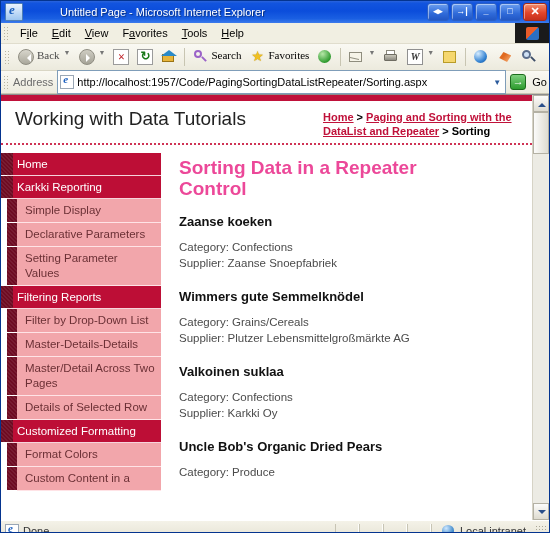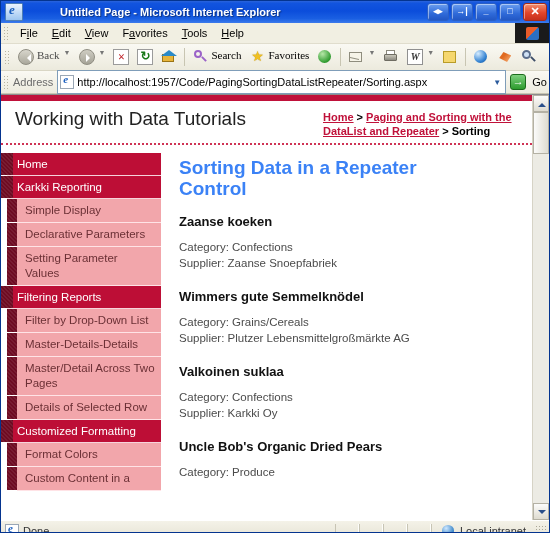--- a/index.html
+++ b/index.html
@@ -47,21 +47,21 @@
     left: 3px; top: -2px;
     font-family: "Liberation Serif", serif;
     font-style: italic;
     font-weight: bold;
     font-size: 13px;
     color: #1b5fbe;
   }
   #title-text {
     color: #ffffff;
     font-size: 11px;
-    font-weight: bold;
+    font-weight: normal;
     text-shadow: 1px 1px 1px rgba(0,0,0,.45);
     white-space: nowrap;
     flex: 1 1 auto;
     overflow: hidden;
     padding-left: 32px;
   }
   .tb-buttons { display: flex; align-items: center; gap: 2px; flex: none; }
   .tb-btn {
     width: 20px; height: 16px;
     border: 1px solid #2b5fc4;
@@ -487,21 +487,21 @@
 
   
   #content {
     flex: 1 1 auto;
     padding: 12px 14px 10px 18px;
     min-width: 0;
   }
   #content-heading {
     font-size: 19px;
     font-weight: bold;
-    color: #3b82f6;
+    color: #ec4899;
     line-height: 1.15;
     margin: 0 0 14px 0;
     max-width: 290px;
   }
   .product { margin-bottom: 17px; }
   .product-name {
     font-size: 13px;
     font-weight: bold;
     color: #111111;
     margin-bottom: 9px;

